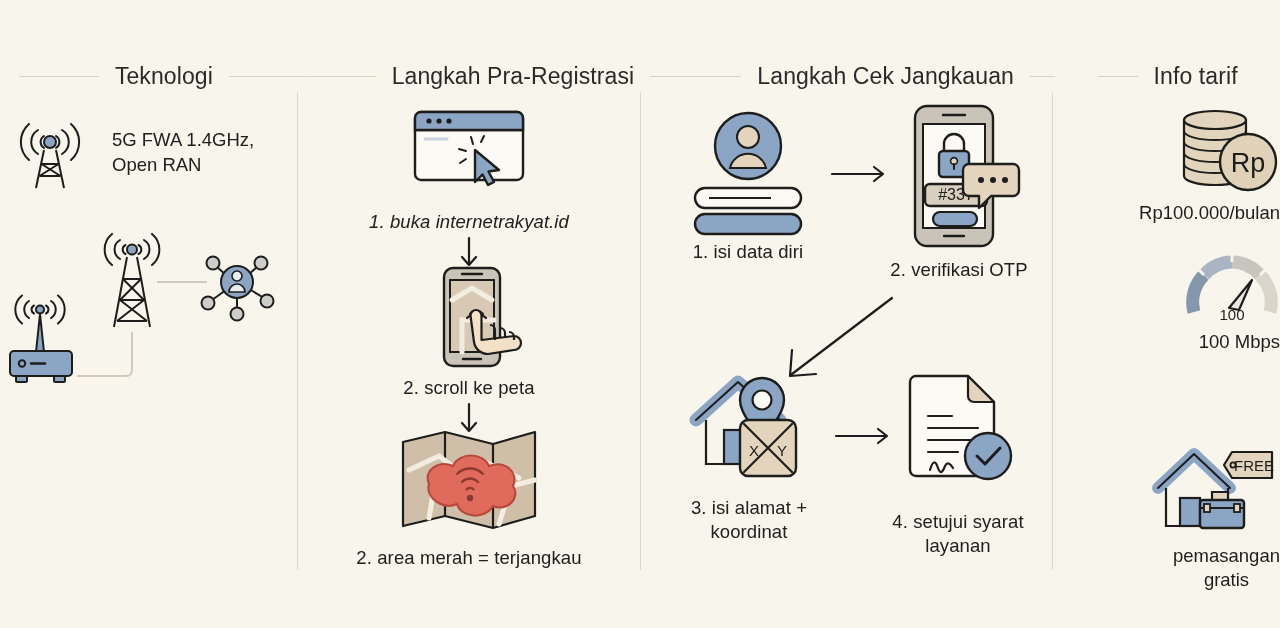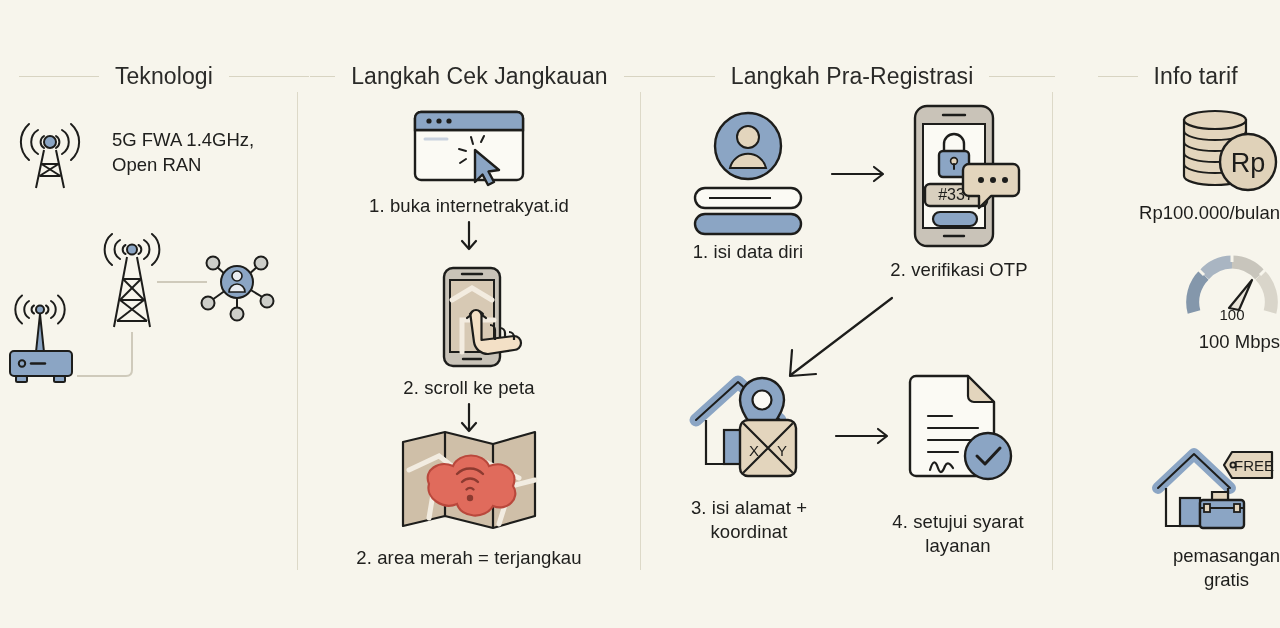--- a/index.html
+++ b/index.html
@@ -63,28 +63,28 @@
 <body>
 
 <div class="board">
 
   <div class="headers">
     <div class="hdr c1">
       <span class="rule"></span>
       <span class="hdr-title">Teknologi</span>
       <span class="rule"></span>
     </div>
+    <div class="hdr c3">
+      <span class="rule"></span>
+      <span class="hdr-title">Langkah Pra-Registrasi</span>
+      <span class="rule"></span>
+    </div>
     <div class="hdr c2">
       <span class="rule"></span>
       <span class="hdr-title">Langkah Cek Jangkauan</span>
-      <span class="rule"></span>
-    </div>
-    <div class="hdr c3">
-      <span class="rule"></span>
-      <span class="hdr-title">Langkah Pra-Registrasi</span>
       <span class="rule"></span>
     </div>
     <div class="hdr c4">
       <span class="rule"></span>
       <span class="hdr-title">Info tarif</span>
     </div>
   </div>
 
   <div class="vdiv" style="left:297px"></div>
   <div class="vdiv" style="left:640px"></div>
@@ -193,21 +193,21 @@
         <circle cx="38" cy="15" r="2.6" fill="#1d1d1b"></circle>
         <path d="M14 33 h22" stroke="#c9d2de" stroke-width="3" stroke-linecap="round"></path>
         <g stroke="#1d1d1b" stroke-width="2" stroke-linecap="round">
           <path d="M62 38 L60 31"></path>
             <path d="M70 36 L73 30"></path>
             <path d="M55 45 L48 43"></path>
             <path d="M55 53 L49 57"></path>
         </g>
         <path d="M64 44 L64 76 L71.5 68.5 L77 79 L83 76 L77.5 65.5 L88 64 Z" fill="#8ba5c4" stroke="#1d1d1b" stroke-width="2.4" stroke-linejoin="round"></path>
       </svg>
-      <div class="cap" style="margin-top:8px;">1. buka internetrakyat.id</div>
+      <div class="cap" style="margin-top:24px;font-style:italic;">1. buka internetrakyat.id</div>
       <svg class="arrow-down" width="22" height="34" viewBox="0 0 22 34">
         <path d="M11 2 V28 M4 21 L11 29 L18 21" fill="none" stroke="#1d1d1b" stroke-width="2.2" stroke-linecap="round" stroke-linejoin="round"></path>
       </svg>
     </div>
 
     <div class="step" style="position:absolute; left:0; top:170px; width:342px;">
       <svg width="118" height="102" viewBox="0 0 118 102">
         <rect x="34" y="2" width="56" height="98" rx="9" fill="#c9c3b8" stroke="#1d1d1b" stroke-width="2.4"></rect>
         <rect x="40" y="14" width="44" height="72" fill="#d7c9b4" stroke="#1d1d1b" stroke-width="2"></rect>
         <g stroke="#f3ece0" stroke-width="5" fill="none" stroke-linecap="round">

